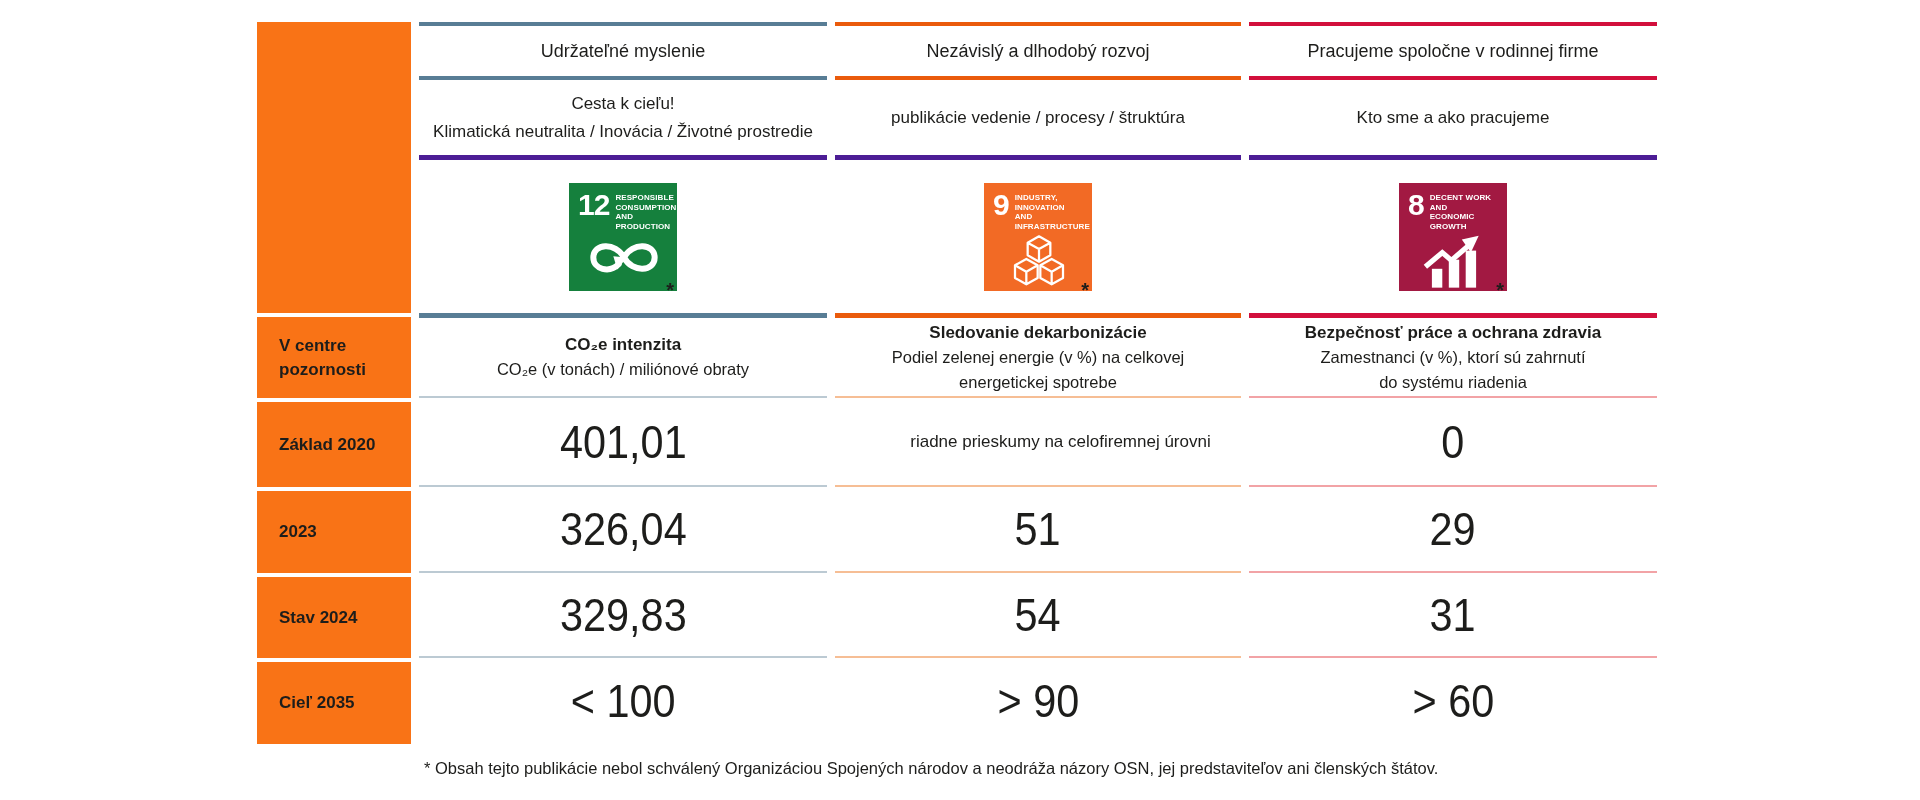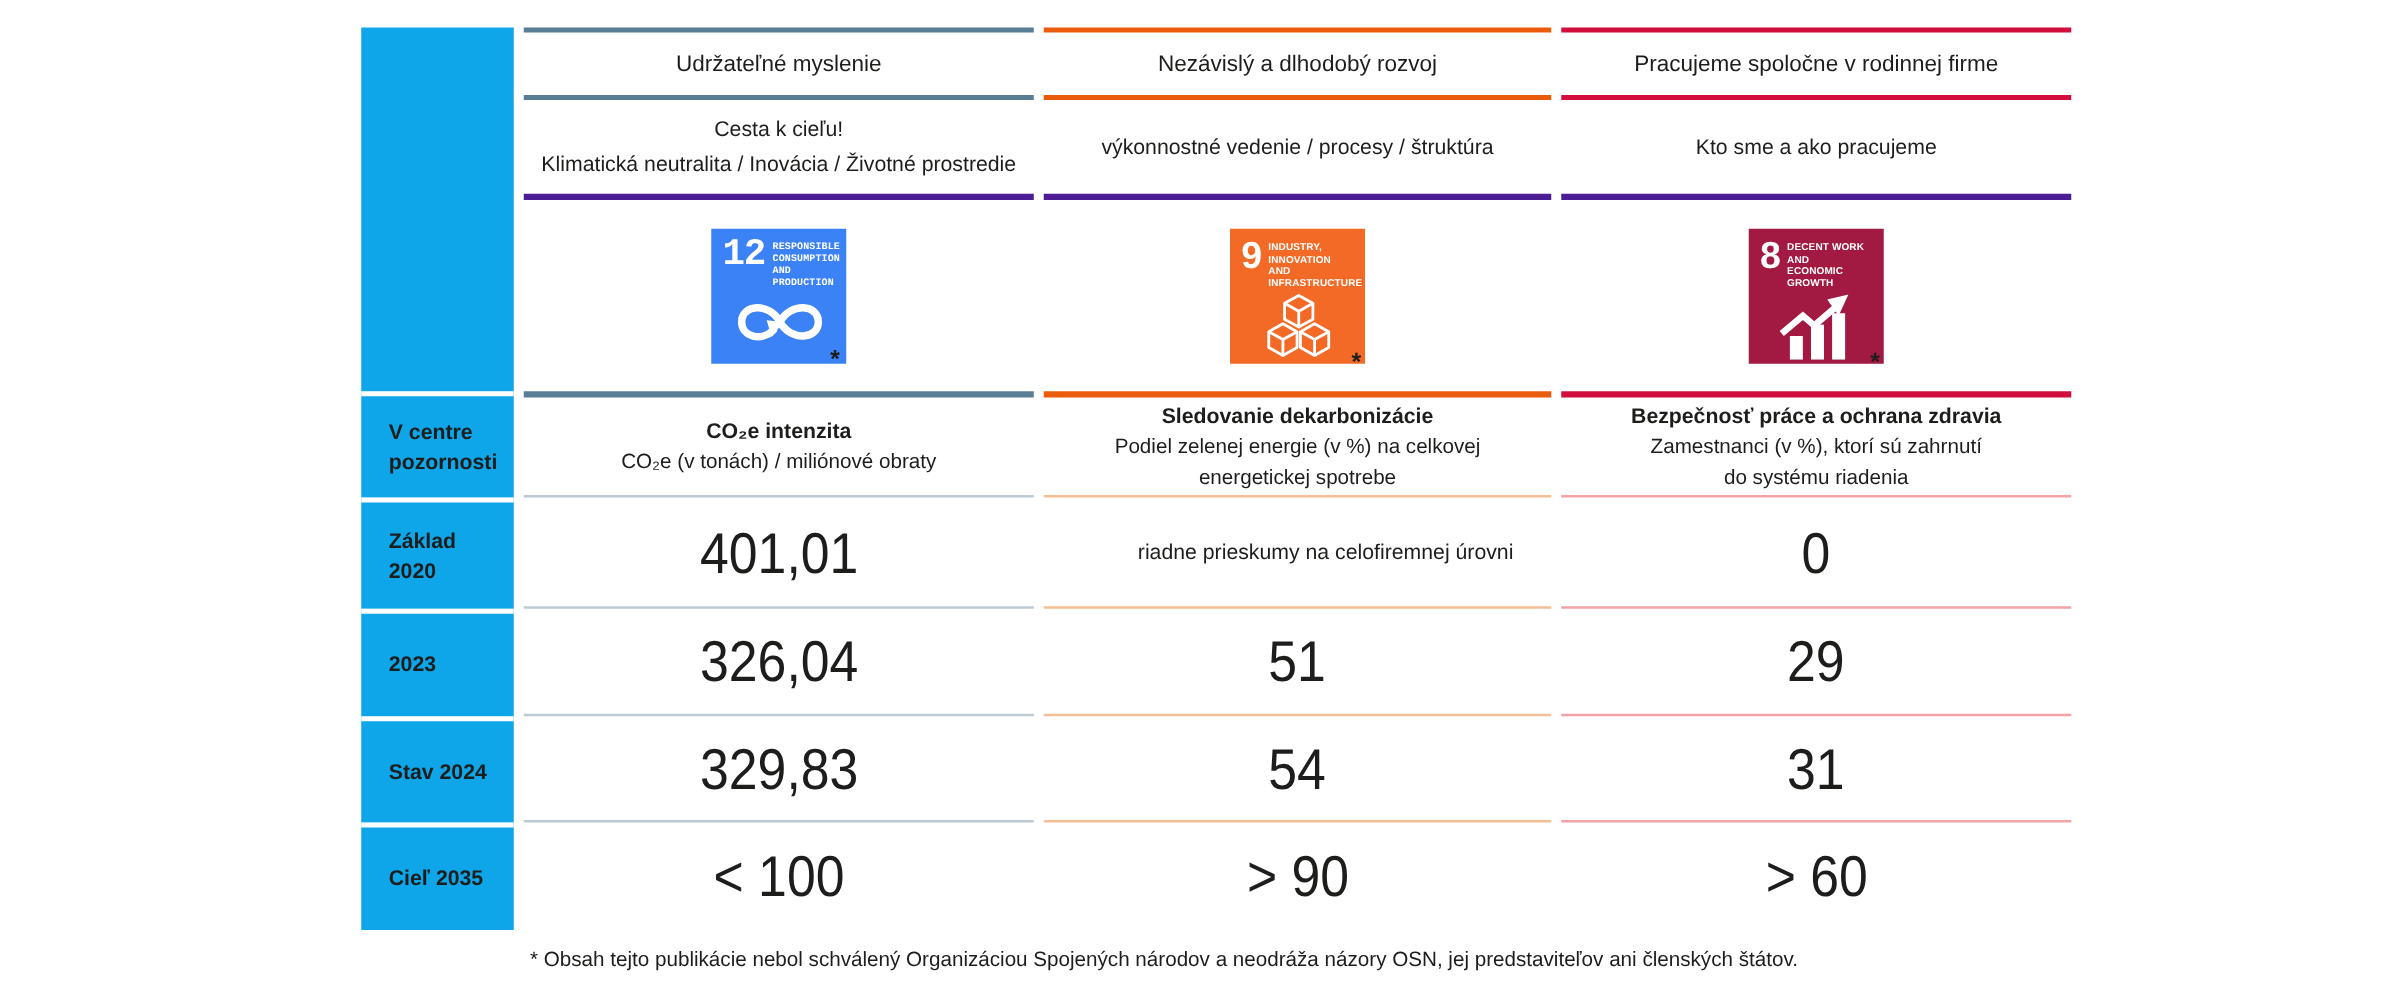--- a/index.html
+++ b/index.html
@@ -15,24 +15,23 @@
     grid-template-rows:58px 80px 153px 85px 89px 86px 85px 86px;
     column-gap:8px;
   }
   .cell{box-sizing:border-box;min-width:0;}
   
   .c0{grid-column:1}.c1{grid-column:2}.c2{grid-column:3}.c3{grid-column:4}
   .r-header{grid-row:1}.r-sub{grid-row:2}.r-icon{grid-row:3}.r-focus{grid-row:4}
   .r-base{grid-row:5}.r-2023{grid-row:6}.r-2024{grid-row:7}.r-2035{grid-row:8}
   
   .label-cell{
-    background:#0ea5e9;display:flex;align-items:center;
+    background:#f97316;display:flex;align-items:center;
     font-weight:bold;font-size:17px;line-height:24px;
     padding:0 12px 0 22px;
-    margin-left:32px;
   }
   .label-spacer{grid-row:1/4;}
   .label-gap{border-top:4px solid #ffffff;}
   
   .header-cell{
     display:flex;align-items:center;justify-content:center;text-align:center;
     font-weight:normal;font-size:18px;
     border-top:4px solid var(--accent);
     border-bottom:4px solid var(--accent);
   }
@@ -90,21 +89,21 @@
     <div class="cell label-cell label-gap c0 r-2035">Cieľ 2035</div>
   </div>
 
   <div style="display: contents; --accent: #587D95; --accent-light: #BCCAD3;">
     <div class="cell header-cell c1 r-header">Udržateľné myslenie</div>
     <div class="cell subheader-cell c1 r-sub">
       <div class="nowrap">Cesta k cieľu!</div>
       <div class="nowrap">Klimatická neutralita / Inovácia / Životné prostredie</div>
     </div>
     <div class="cell icon-cell c1 r-icon">
-      <div class="sdg-icon" style="background-color: #3b82f6; font-family: Liberation Mono, monospace;">
+      <div class="sdg-icon" style="background-color: #15803d;">
         <div class="sdg-head">
           <div class="sdg-number">12</div>
           <div class="sdg-title">
             <div>RESPONSIBLE</div>
             <div>CONSUMPTION</div>
             <div>AND PRODUCTION</div>
           </div>
         </div>
         <div class="sdg-symbol">
           <svg viewBox="0 0 120 64" width="80" height="43">
@@ -130,21 +129,21 @@
       <span class="big-value">329,83</span>
     </div>
     <div class="cell value-cell no-border c1 r-2035">
       <span class="big-value">&lt; 100</span>
     </div>
   </div>
 
   <div style="display: contents; --accent: #EA5B0C; --accent-light: #F6BE95;">
     <div class="cell header-cell c2 r-header">Nezávislý a dlhodobý rozvoj</div>
     <div class="cell subheader-cell c2 r-sub">
-      <div class="nowrap">výkonnostné vedenie / procesy / štruktúra</div>
+      <div class="nowrap">publikácie vedenie / procesy / štruktúra</div>
     </div>
     <div class="cell icon-cell c2 r-icon">
       <div class="sdg-icon" style="background-color: rgb(242, 106, 37);">
         <div class="sdg-head">
           <div class="sdg-number">9</div>
           <div class="sdg-title">
             <div>INDUSTRY, INNOVATION</div>
             <div>AND INFRASTRUCTURE</div>
             <div></div>
           </div>

